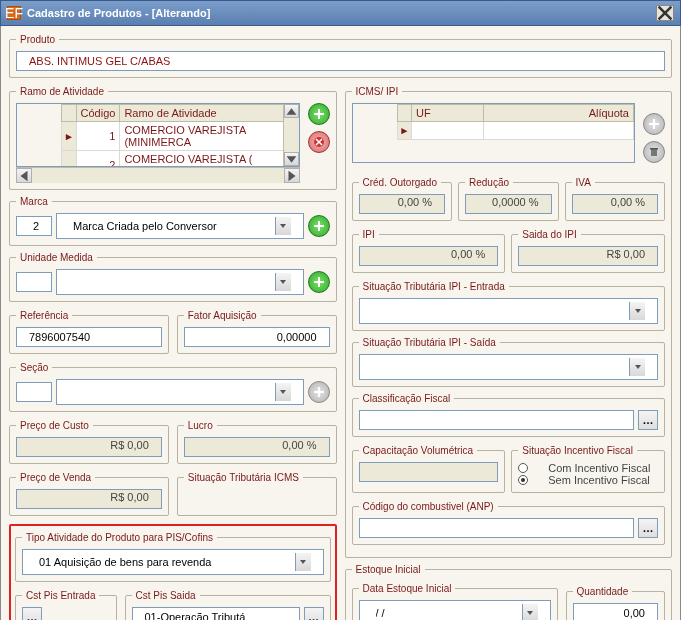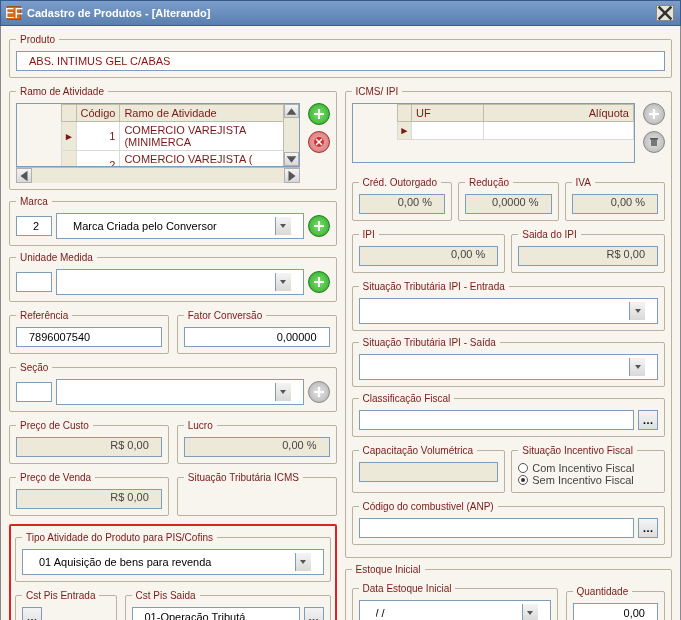--- a/index.html
+++ b/index.html
@@ -34,21 +34,21 @@
   .grid-wrap { border: 1px solid #7f9db9; max-height: 64px; overflow: hidden; position:relative;padding-left:44px; }
   .rowmarker { width:14px; background:#ece9d8; border-right:1px solid #c0baa8; text-align:center; color:#333; font-weight:bold; }
   .scrollhint { position:absolute; right:0; top:0; bottom:0; width:16px; background:#ece9d8; border-left:1px solid #c0baa8; display:flex; flex-direction:column; justify-content:space-between; align-items:center; }
   .scrollhint .arr { height:14px; width:100%; display:flex; align-items:center; justify-content:center; background:linear-gradient(#f4f4f4,#d8d8d8); border:1px solid #b0b0b0; cursor:pointer;}
   .hscroll { height:16px; background:#ece9d8; border-top:1px solid #c0baa8; display:flex; }
   .hscroll .arr { width:16px; display:flex; align-items:center; justify-content:center; background:linear-gradient(#f4f4f4,#d8d8d8); border:1px solid #b0b0b0; cursor:pointer;}
   .hscroll .track { flex:1; }
   .twofields { display:flex; gap:8px; }
   .twofields fieldset { flex:1; }
   .ellipsisbtn { width:20px; height:20px; border:1px solid #7f9db9; background: linear-gradient(#f4f4f4,#dedede); display:flex; align-items:center; justify-content:center; cursor:pointer; font-weight:bold; }
-  .radio-row { display:flex; align-items:center; gap:4px; color:#444; }
+  .radio-row { display:flex; align-items:center; gap:20px; color:#444; }
   .highlight-box { border: 2px solid #d22; padding: 4px; margin-top: 2px; border-radius:2px; position:relative; z-index:9; }
   .small-input { width: 36px; text-align:right; }
   .wfull { width: 100%; }
   .gap4 { gap:4px; }
   .grid-actions { display:flex; flex-direction:column; gap:6px; padding-left:4px; }
   .radio-dot { width:10px; height:10px; border-radius:50%; background:#fff; border:1px solid #555; display:inline-flex; align-items:center; justify-content:center;}
   .radio-dot.sel::after { content:''; width:4px; height:4px; border-radius:50%; background:#333; }
   .input-ro { background:#ece9d8; color:#555; }
 </style>
 </head>
@@ -183,21 +183,21 @@
             </div>
         </div>
       </fieldset>
 
       <div class="twofields">
         <fieldset>
           <legend>Referência</legend>
           <input class="txt wfull" value="7896007540" style="">
         </fieldset>
         <fieldset>
-          <legend>Fator Conversão</legend>
+          <legend>Fator Aquisição</legend>
           <input class="txt wfull" style="text-align: right;" value="0,00000">
         </fieldset>
       </div>
 
       <fieldset>
         <legend>Seção</legend>
         <div class="rowflex gap4">
           <input class="txt small-input input-ro" style="">
           <div class="combo" style="flex:1;">
             <input class="input-ro" style="">
@@ -265,21 +265,21 @@
         </div>
 
       </div>
 
     </div>
 
     <div class="col-right">
 
       <fieldset>
         <legend>ICMS/ IPI</legend>
-        <div class="rowflex" style="align-items:flex-start;">
+        <div class="rowflex" style="align-items:flex-end;">
           <div style="flex:1;">
             <div class="grid-wrap" style="height:60px;">
               <table class="grid">
                 <tbody>
                     <tr>
                   <th class="rowmarker"></th>
                   <th>UF</th>
                   <th style="text-align:right;">Alíquota</th>
                 </tr>
                 <tr>

